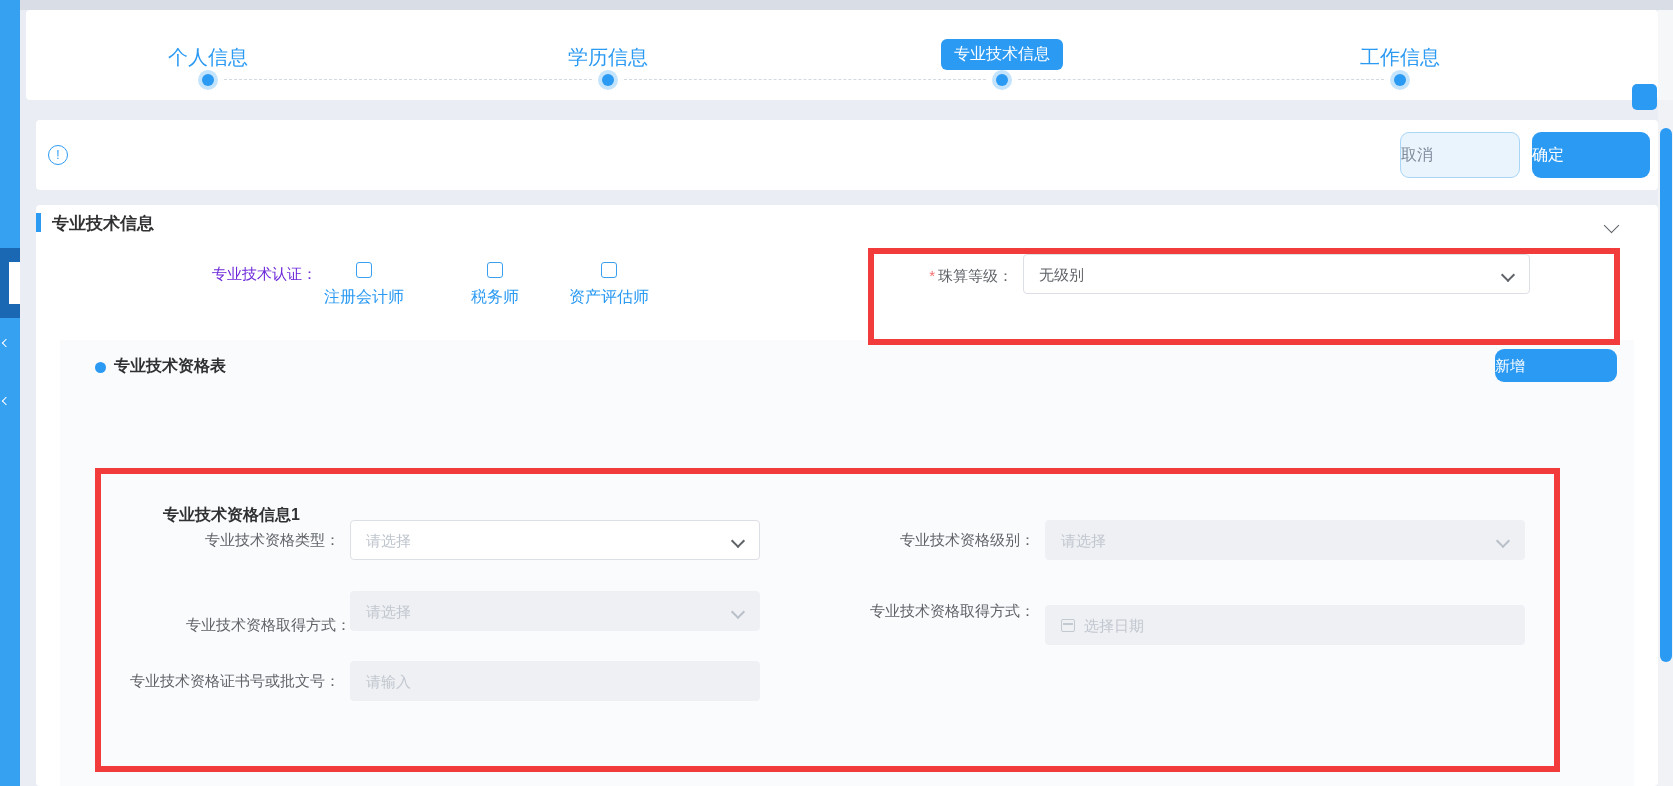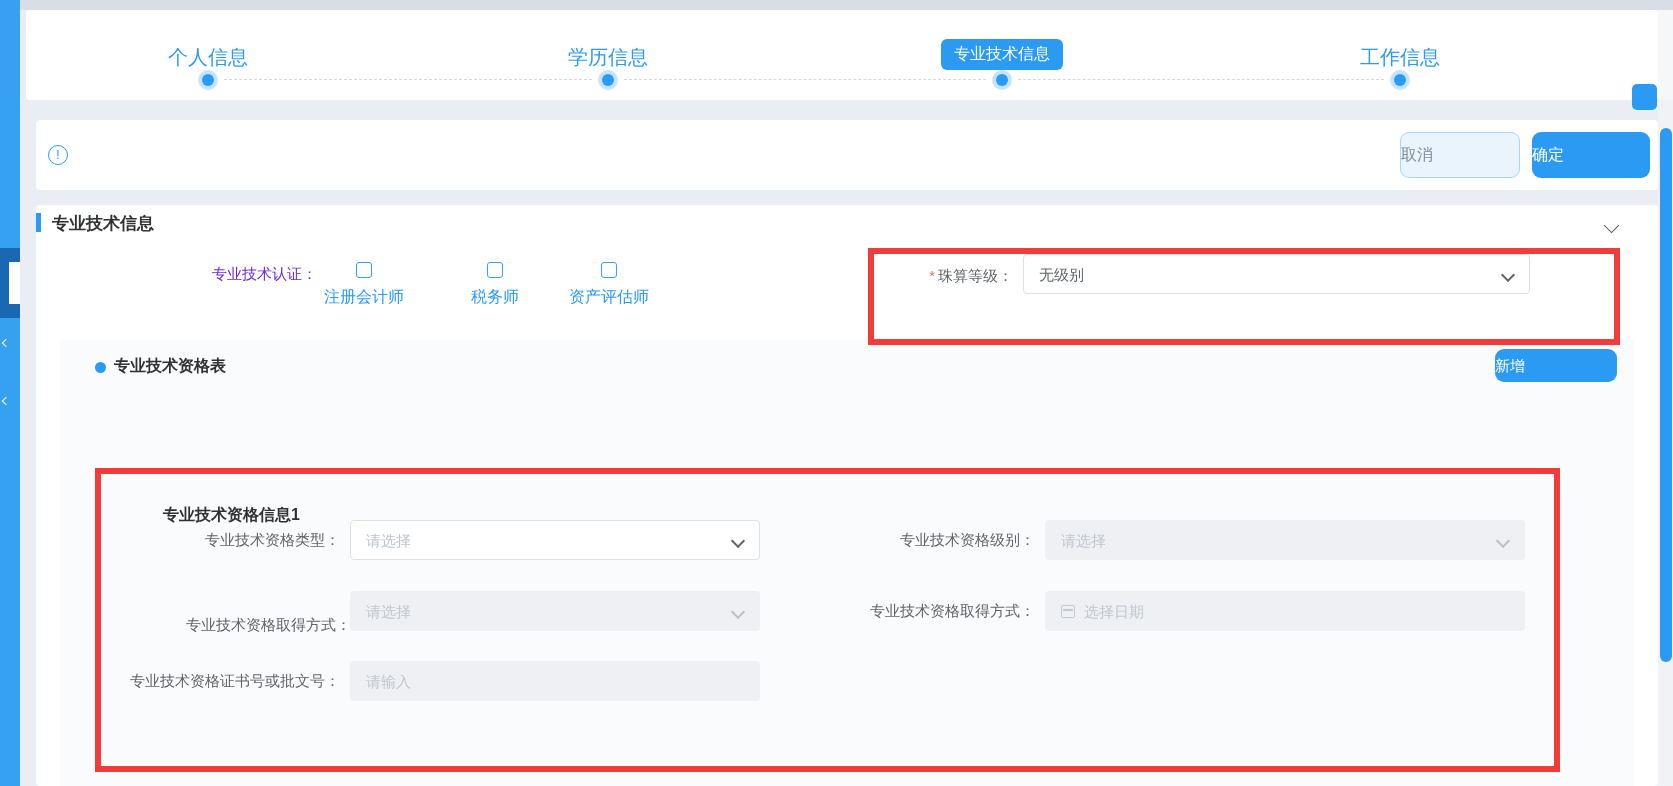--- a/index.html
+++ b/index.html
@@ -160,21 +160,21 @@
       <span class="arrow chev"></span>
     </div>
 
     <div class="f-label" style="left:60px; top:411px;padding-left:11px;">专业技术资格取得方式：</div>
     <div class="select sel-disabled" style="left:314px; top:386px; width:410px;">
       <span class="ph">请选择</span>
       <span class="arrow chev"></span>
     </div>
 
     <div class="f-label" style="left:755px; top:397px;">专业技术资格取得方式：</div>
-    <div class="select sel-disabled" style="left:1009px; top:386px; width:480px;">
+    <div class="select sel-disabled" style="left:1009px; top:400px; width:480px;">
       <span class="cal-icon"></span>
       <span class="date-ph">选择日期</span>
     </div>
 
     <div class="f-label" style="left:60px; top:467px;">专业技术资格证书号或批文号：</div>
     <div class="select sel-disabled" style="left:314px; top:456px; width:410px;">
       <span class="ph">请输入</span>
     </div>
 
     <div class="redbox redbox2"></div>

